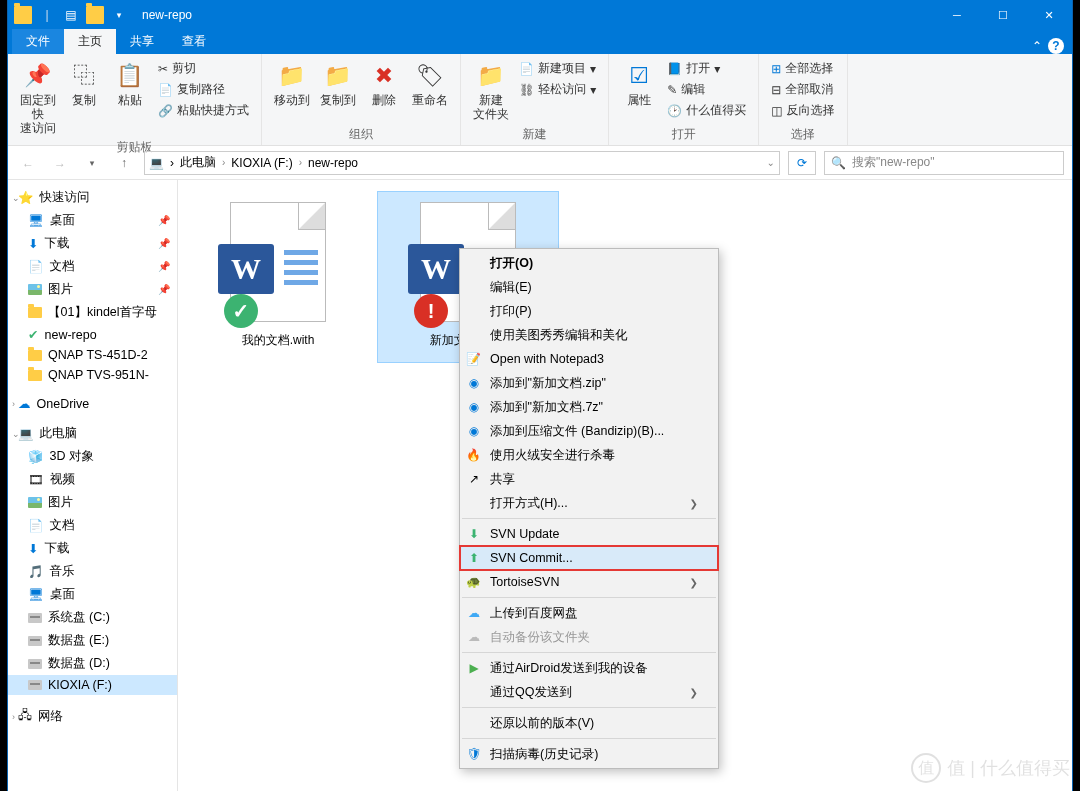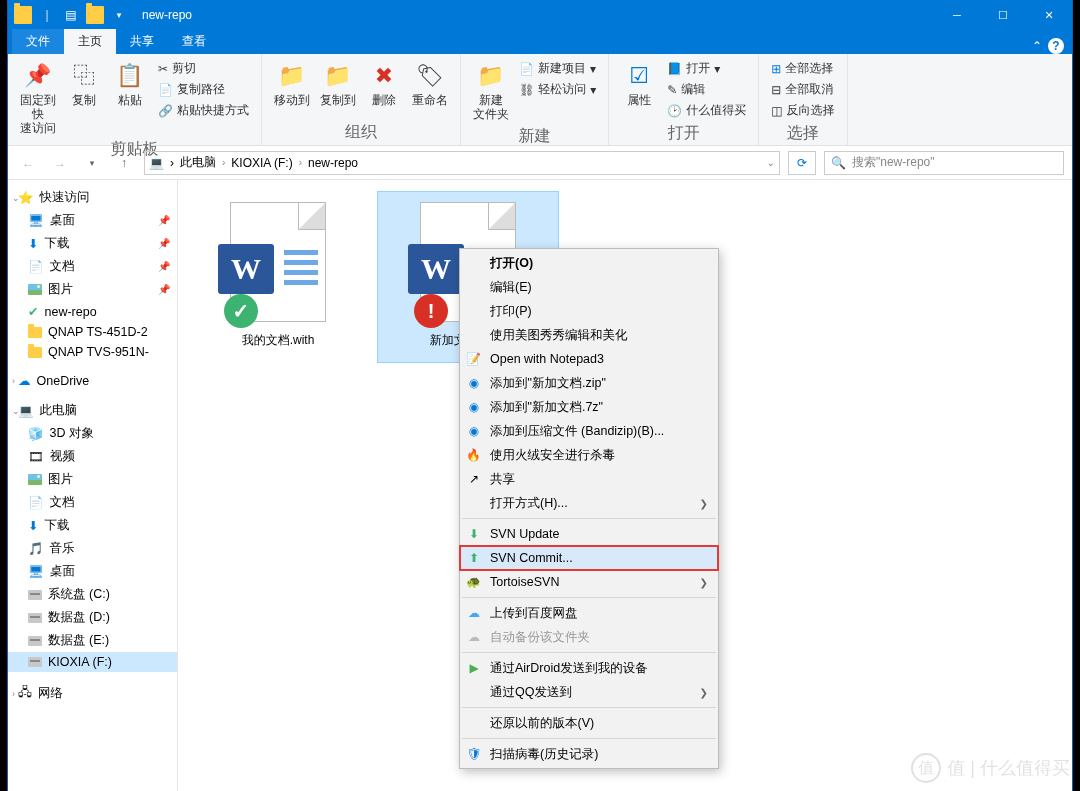--- a/index.html
+++ b/index.html
@@ -12,21 +12,21 @@
   .titlebar .winctl { display: flex; }
   .titlebar .winctl div { width: 46px; height: 30px; display: flex; align-items: center; justify-content: center; font-size: 11px; }
   .tabs { height: 24px; background: #0078d7; display: flex; align-items: flex-end; padding-left: 4px; gap: 0; }
   .tab { padding: 4px 14px; font-size: 12px; color: #fff; cursor: default; }
   .tab.file { background: #1a86e0; }
   .tab.active { background: #f5f6f7; color: #222; }
   .ribbonhelp { margin-left: auto; padding-right: 8px; color:#fff; display:flex; gap:6px; align-items:center; font-size:12px;}
   .ribbon { height: 92px; background: #f5f6f7; border-bottom: 1px solid #e1e1e1; display: flex; font-size: 12px; color: #333; }
   .ribgrp { display: flex; flex-direction: column; align-items: center; padding: 4px 8px 2px; border-right: 1px solid #e5e5e5; }
   .ribgrp .row { flex:1; display:flex; align-items:flex-start; gap:2px;}
-  .ribgrp .lbl { font-size: 16px; color: #666; padding-top: 2px; }
+  .ribgrp .lbl { font-size: 12px; color: #666; padding-top: 2px; }
   .bigbtn { width: 44px; display:flex; flex-direction:column; align-items:center; gap:2px; padding:2px 2px; text-align:center; line-height:1.15; }
   .bigbtn .ic { width: 32px; height: 32px; display:flex; align-items:center; justify-content:center; font-size:22px; }
   .smallcol { display:flex; flex-direction:column; gap:4px; padding:2px 4px; font-size:12px; justify-content:center;}
   .smallcol div{ display:flex; align-items:center; gap:4px; white-space:nowrap;}
   .addr { height: 34px; border-bottom: 1px solid #e5e5e5; display:flex; align-items:center; gap:8px; padding: 0 8px; font-size:12px;}
   .navbtn { width:24px; height:24px; border-radius:3px; display:flex; align-items:center; justify-content:center; color:#666; }
   .navbtn.disabled { color:#bbb; }
   .addrbox { flex:1; height:24px; border:1px solid #ccc; display:flex; align-items:center; padding:0 4px; gap:6px;}
   .crumb { display:flex; align-items:center; gap:6px; }
   .crumb span.sep{color:#888; font-size:10px;}
@@ -45,21 +45,21 @@
   .docicon { width:96px; height:120px; position:relative; margin-top:6px;}
   .page { position:absolute; inset:0; background:#fff; border:1px solid #bbb; }
   .page::before{ content:""; position:absolute; right:0; top:0; width:26px; height:26px; background:linear-gradient(135deg,#fff 48%, #ddd 52%); border-left:1px solid #bbb; border-bottom:1px solid #bbb;}
   .wbadge { position:absolute; left:-12px; top:42px; width:56px; height:50px; background:#2b579a; border-radius:3px; display:flex; align-items:center; justify-content:center; color:#fff; font-weight:700; font-size:30px; font-family:Georgia,serif;}
   .lines { position:absolute; right:8px; top:48px; width:34px; height:40px; display:flex; flex-direction:column; gap:5px;}
   .lines span{height:5px; background:#6fa8e6; display:block;}
   .ovr { position:absolute; left:-6px; bottom:-6px; width:34px; height:34px; border-radius:50%; display:flex; align-items:center; justify-content:center; color:#fff; font-size:20px; font-weight:700;}
   .ovr.ok { background:#3cb371;}
   .ovr.err{ background:#d93025;}
   .ctx { position:absolute; left:459px; top:248px; width:260px; background:#f2f2f2; border:1px solid #bcbcbc; box-shadow:2px 3px 10px rgba(0,0,0,.25); font-size:12.5px; padding:2px 0;}
-  .ctx .mi { display:flex; align-items:center; height:24px; padding:0 10px 0 30px; position:relative; white-space:nowrap;}
+  .ctx .mi { display:flex; align-items:center; height:24px; padding:0 20px 0 30px; position:relative; white-space:nowrap;}
   .ctx .mi.disabled{ color:#999;}
   .ctx .mi .mic { position:absolute; left:6px; width:16px; height:16px; display:flex; align-items:center; justify-content:center; font-size:12px;}
   .ctx .mi .sub { margin-left:auto; color:#666; font-size:10px;}
   .ctx .sep { height:1px; background:#d6d6d6; margin:3px 2px;}
   .ctx .hl { outline:2px solid #e53935; outline-offset:-1px; background:#d8eaf9;}
   .ic-folder{color:#ffcd46;}
   .ic-blue{color:#0078d7;}
   .watermark { position:absolute; right:10px; bottom:8px; color:rgba(0,0,0,.12); font-size:18px; display:flex; align-items:center; gap:6px; pointer-events:none;}
   .watermark .circ{width:30px;height:30px;border:2px solid rgba(0,0,0,.12); border-radius:50%; display:flex;align-items:center;justify-content:center; font-size:16px;}
   .folder-ic{width:14px;height:11px;background:#ffcd46;border-radius:1px;position:relative;display:inline-block;}
@@ -260,20 +260,24 @@
           <span>📄</span>
           <span>文档</span>
           <span class="pin">📌</span>
         </div>
       <div class="item">
           <span class="pic-ic"></span>
           <span>图片</span>
           <span class="pin">📌</span>
         </div>
       <div class="item">
+          <span class="folder-ic"></span>
+          <span>【01】kindel首字母</span>
+        </div>
+      <div class="item">
           <span style="color:#3cb371">✔</span>
           <span>new-repo</span>
         </div>
       <div class="item">
           <span class="folder-ic"></span>
           <span>QNAP TS-451D-2</span>
         </div>
       <div class="item">
           <span class="folder-ic"></span>
           <span>QNAP TVS-951N-</span>
@@ -317,25 +321,25 @@
       <div class="item">
           <span style="color:#0078d7">🖥</span>
           <span>桌面</span>
         </div>
       <div class="item">
           <span class="drive-ic"></span>
           <span>系统盘 (C:)</span>
         </div>
       <div class="item">
           <span class="drive-ic"></span>
+          <span>数据盘 (E:)</span>
+        </div>
+      <div class="item">
+          <span class="drive-ic"></span>
           <span>数据盘 (D:)</span>
-        </div>
-      <div class="item">
-          <span class="drive-ic"></span>
-          <span>数据盘 (E:)</span>
         </div>
       <div class="item sel">
           <span class="drive-ic"></span>
           <span>KIOXIA (F:)</span>
         </div>
       <div style="height:8px"></div>
       <div class="item h">
           <span class="chev">›</span>
           <span>🖧</span> 
           <span>网络</span>

